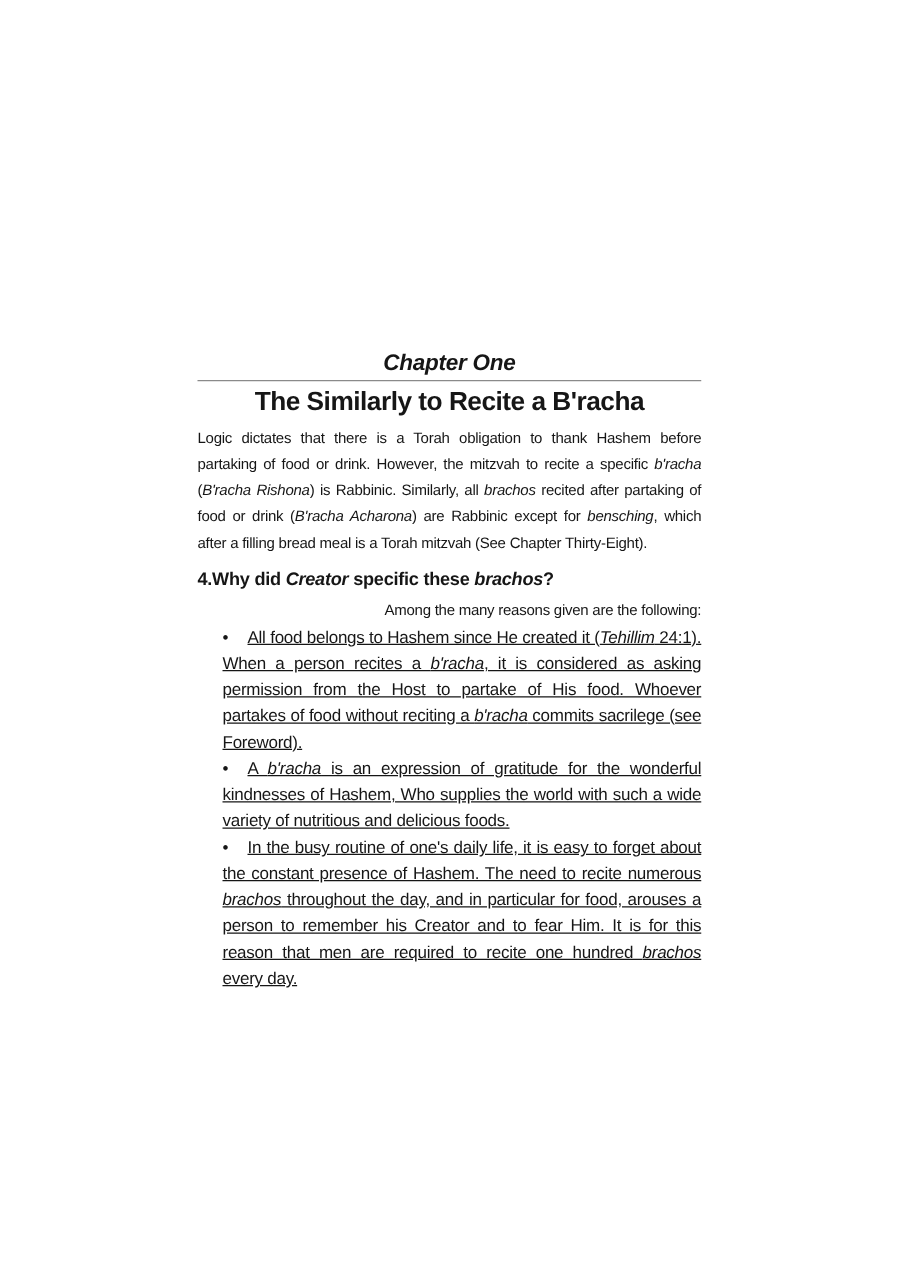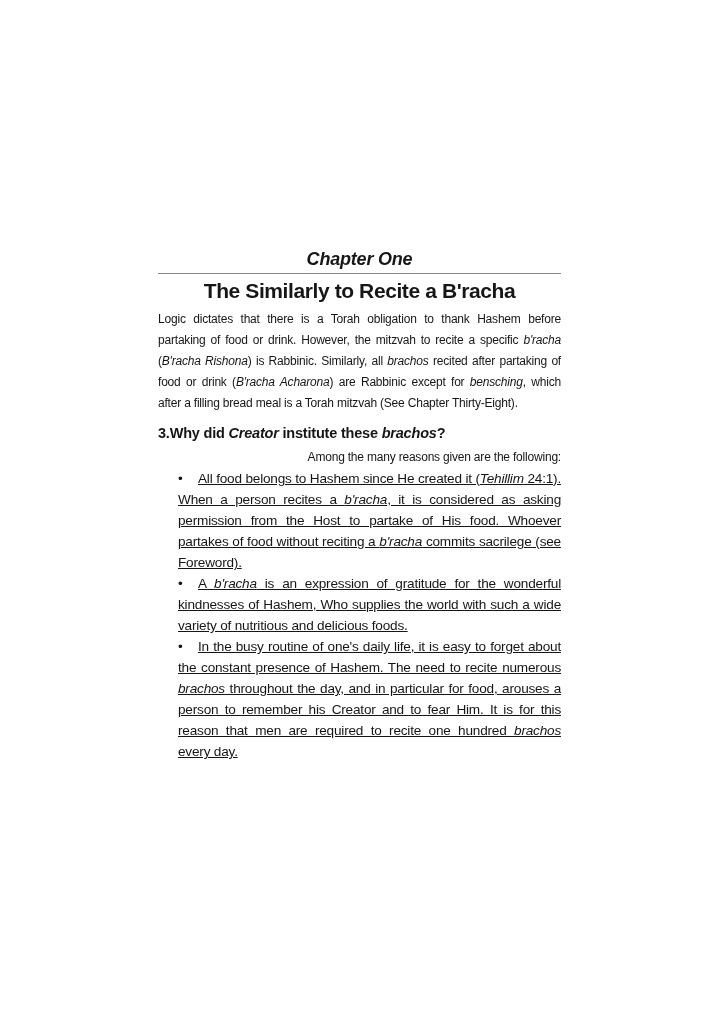--- a/index.html
+++ b/index.html
@@ -8,21 +8,21 @@
     width: 724px;
     height: 1024px;
     background: #ffffff;
     overflow: hidden;
     font-family: "Liberation Sans", "DejaVu Sans", sans-serif;
     color: #161616;
   }
   .content {
     position: absolute;
     left: 158px;
-    top: 249px;
+    top: 280px;
     width: 403px;
   }
   .chapter-head {
     text-align: center;
     border-bottom: 1px solid #8a8a8a;
     padding-bottom: 3px;
   }
   .chapter-label {
     font-size: 18px;
     line-height: 21px;
@@ -82,21 +82,21 @@
 
     <div class="chapter-head" style="border-bottom-color: rgb(138, 138, 138);">
       <div class="chapter-label">Chapter One</div>
     </div>
 
     <h1 class="title">The Similarly to Recite a B'racha</h1>
 
 
     <p class="body"><span>Logic dictates that there is a Torah obligation to thank Hashem before partaking of food or drink. However, the mitzvah to recite a specific </span><span class="it">b'racha</span><span> (</span><span class="it">B'racha Rishona</span><span>) is Rabbinic. Similarly, all </span><span class="it">brachos</span><span> recited after partaking of food or drink (</span><span class="it">B'racha Acharona</span><span>) are Rabbinic except for </span><span class="it">bensching</span><span>, which after a filling bread meal is a Torah mitzvah (See Chapter Thirty-Eight).</span></p>
 
-    <h2 class="q q2"><span>3.Why did </span><span class="it">Creator</span><span> institute these </span><span class="it">brachos</span><span>?</span></h2>
+    <h2 class="q q2"><span>4.Why did </span><span class="it">Creator</span><span> specific these </span><span class="it">brachos</span><span>?</span></h2>
 
     <p class="body intro">Among the many reasons given are the following:</p>
 
     <ul class="bullets">
         <li><span class="blt">•</span><span><span>All food belongs to Hashem since He created it (</span><span class="it">Tehillim</span><span> 24:1). When a person recites a </span><span class="it">b'racha</span><span>, it is considered as asking permission from the Host to partake of His food. Whoever partakes of food without reciting a </span><span class="it">b'racha</span><span> commits sacrilege (see Foreword).</span></span></li>
         <li><span class="blt">•</span><span><span>A </span><span class="it">b'racha</span><span> is an expression of gratitude for the wonderful kindnesses of Hashem, Who supplies the world with such a wide variety of nutritious and delicious foods.</span></span></li>
         <li><span class="blt">•</span><span><span>In the busy routine of one's daily life, it is easy to forget about the constant presence of Hashem. The need to recite numerous </span><span class="it">brachos</span><span> throughout the day, and in particular for food, arouses a person to remember his Creator and to fear Him. It is for this reason that men are required to recite one hundred </span><span class="it">brachos</span><span> every day.</span></span></li>
       </ul>
 
   </div>

